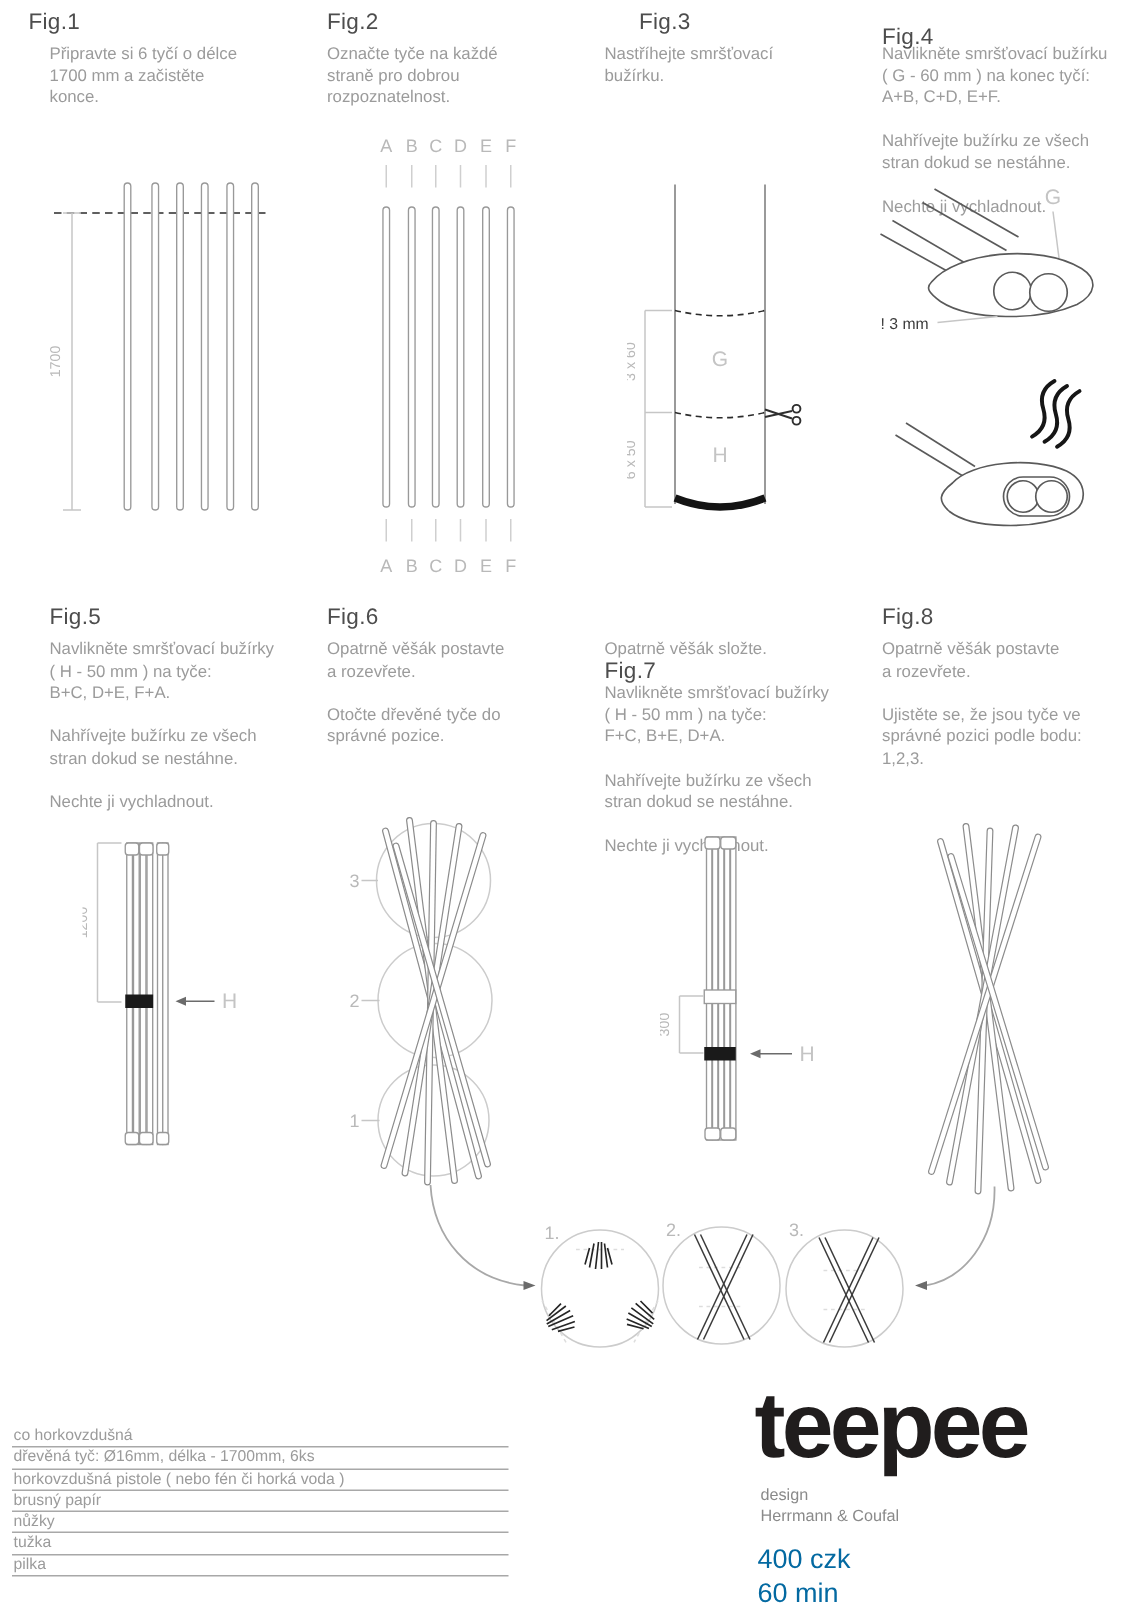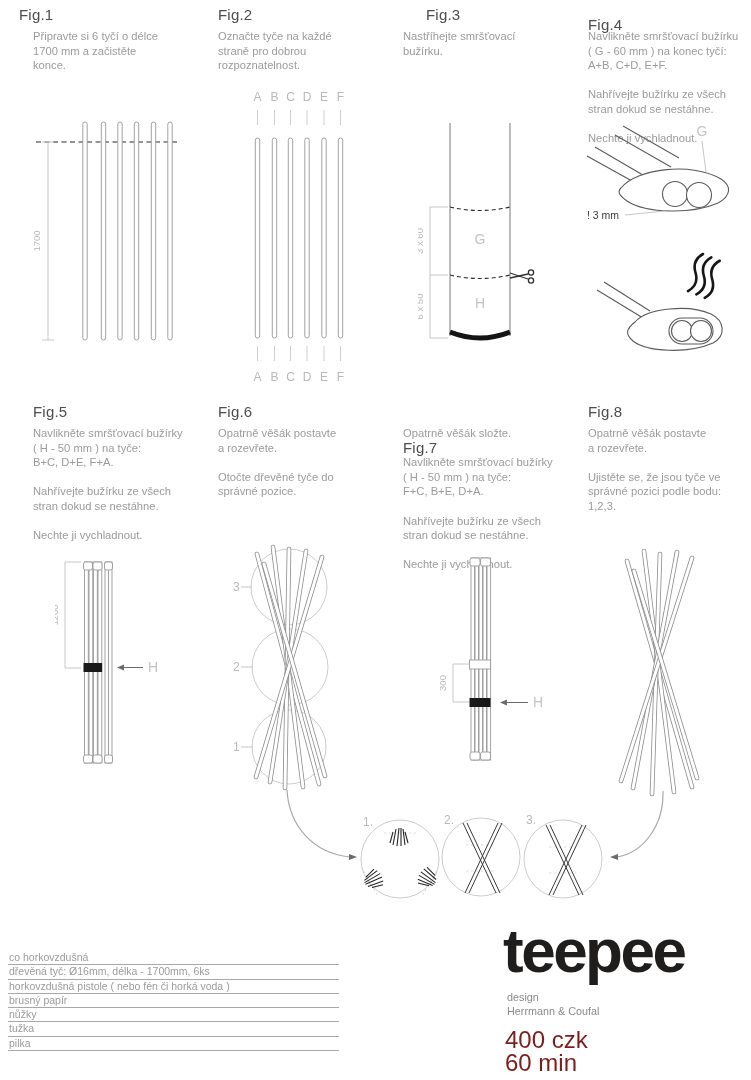--- a/index.html
+++ b/index.html
@@ -24,21 +24,21 @@
   .rod-under{stroke:#8c8c8c;stroke-width:4.6;stroke-linecap:round;fill:none;}
   .rod-over{stroke:#ffffff;stroke-width:3;stroke-linecap:round;fill:none;}
   .zone-circle{stroke:#cccccc;stroke-width:1;fill:none;}
   .xline{stroke:#3a3a3a;stroke-width:1;}
   .guide{stroke:#dddddd;stroke-width:1;stroke-dasharray:2.5 2.5;}
   .flow-arrow{stroke:#a8a8a8;stroke-width:1.2;fill:none;}
   .materials{position:absolute;left:8px;top:951px;width:331px;}
   .mat-row{font-size:10.5px;line-height:13.3px;color:#9b9b9b;border-bottom:1px solid #a8a8a8;padding-left:1px;}
   .brand-name{position:absolute;left:503px;top:920px;font-size:62px;line-height:62px;font-weight:bold;letter-spacing:-2.5px;color:#201d1d;text-align:right;}
   .design-block{position:absolute;left:507px;top:991px;font-size:10.8px;line-height:13.5px;color:#8a8a8a;white-space:pre-line;}
-  .price-time{position:absolute;left:505px;top:1028px;font-size:24px;line-height:23px;color:#7f1d1d;white-space:pre-line;}
+  .price-time{position:absolute;left:505px;top:1028px;font-size:18px;line-height:23px;color:#0369a1;white-space:pre-line;}
 </style>
 </head>
 <body>
 
 <div class="fig-title" style="left:19px;top:6px;text-align:right;">Fig.1</div>
 <div class="fig-title" style="left:218px;top:6px;">Fig.2</div>
 <div class="fig-title" style="left:382px;top:6px;margin-left:44px;">Fig.3</div>
 <div class="fig-title" style="left:588px;top:16px;">Fig.4</div>
 
 <div class="fig-text" style="left:33px;top:29px;">Připravte si 6 tyčí o délce

